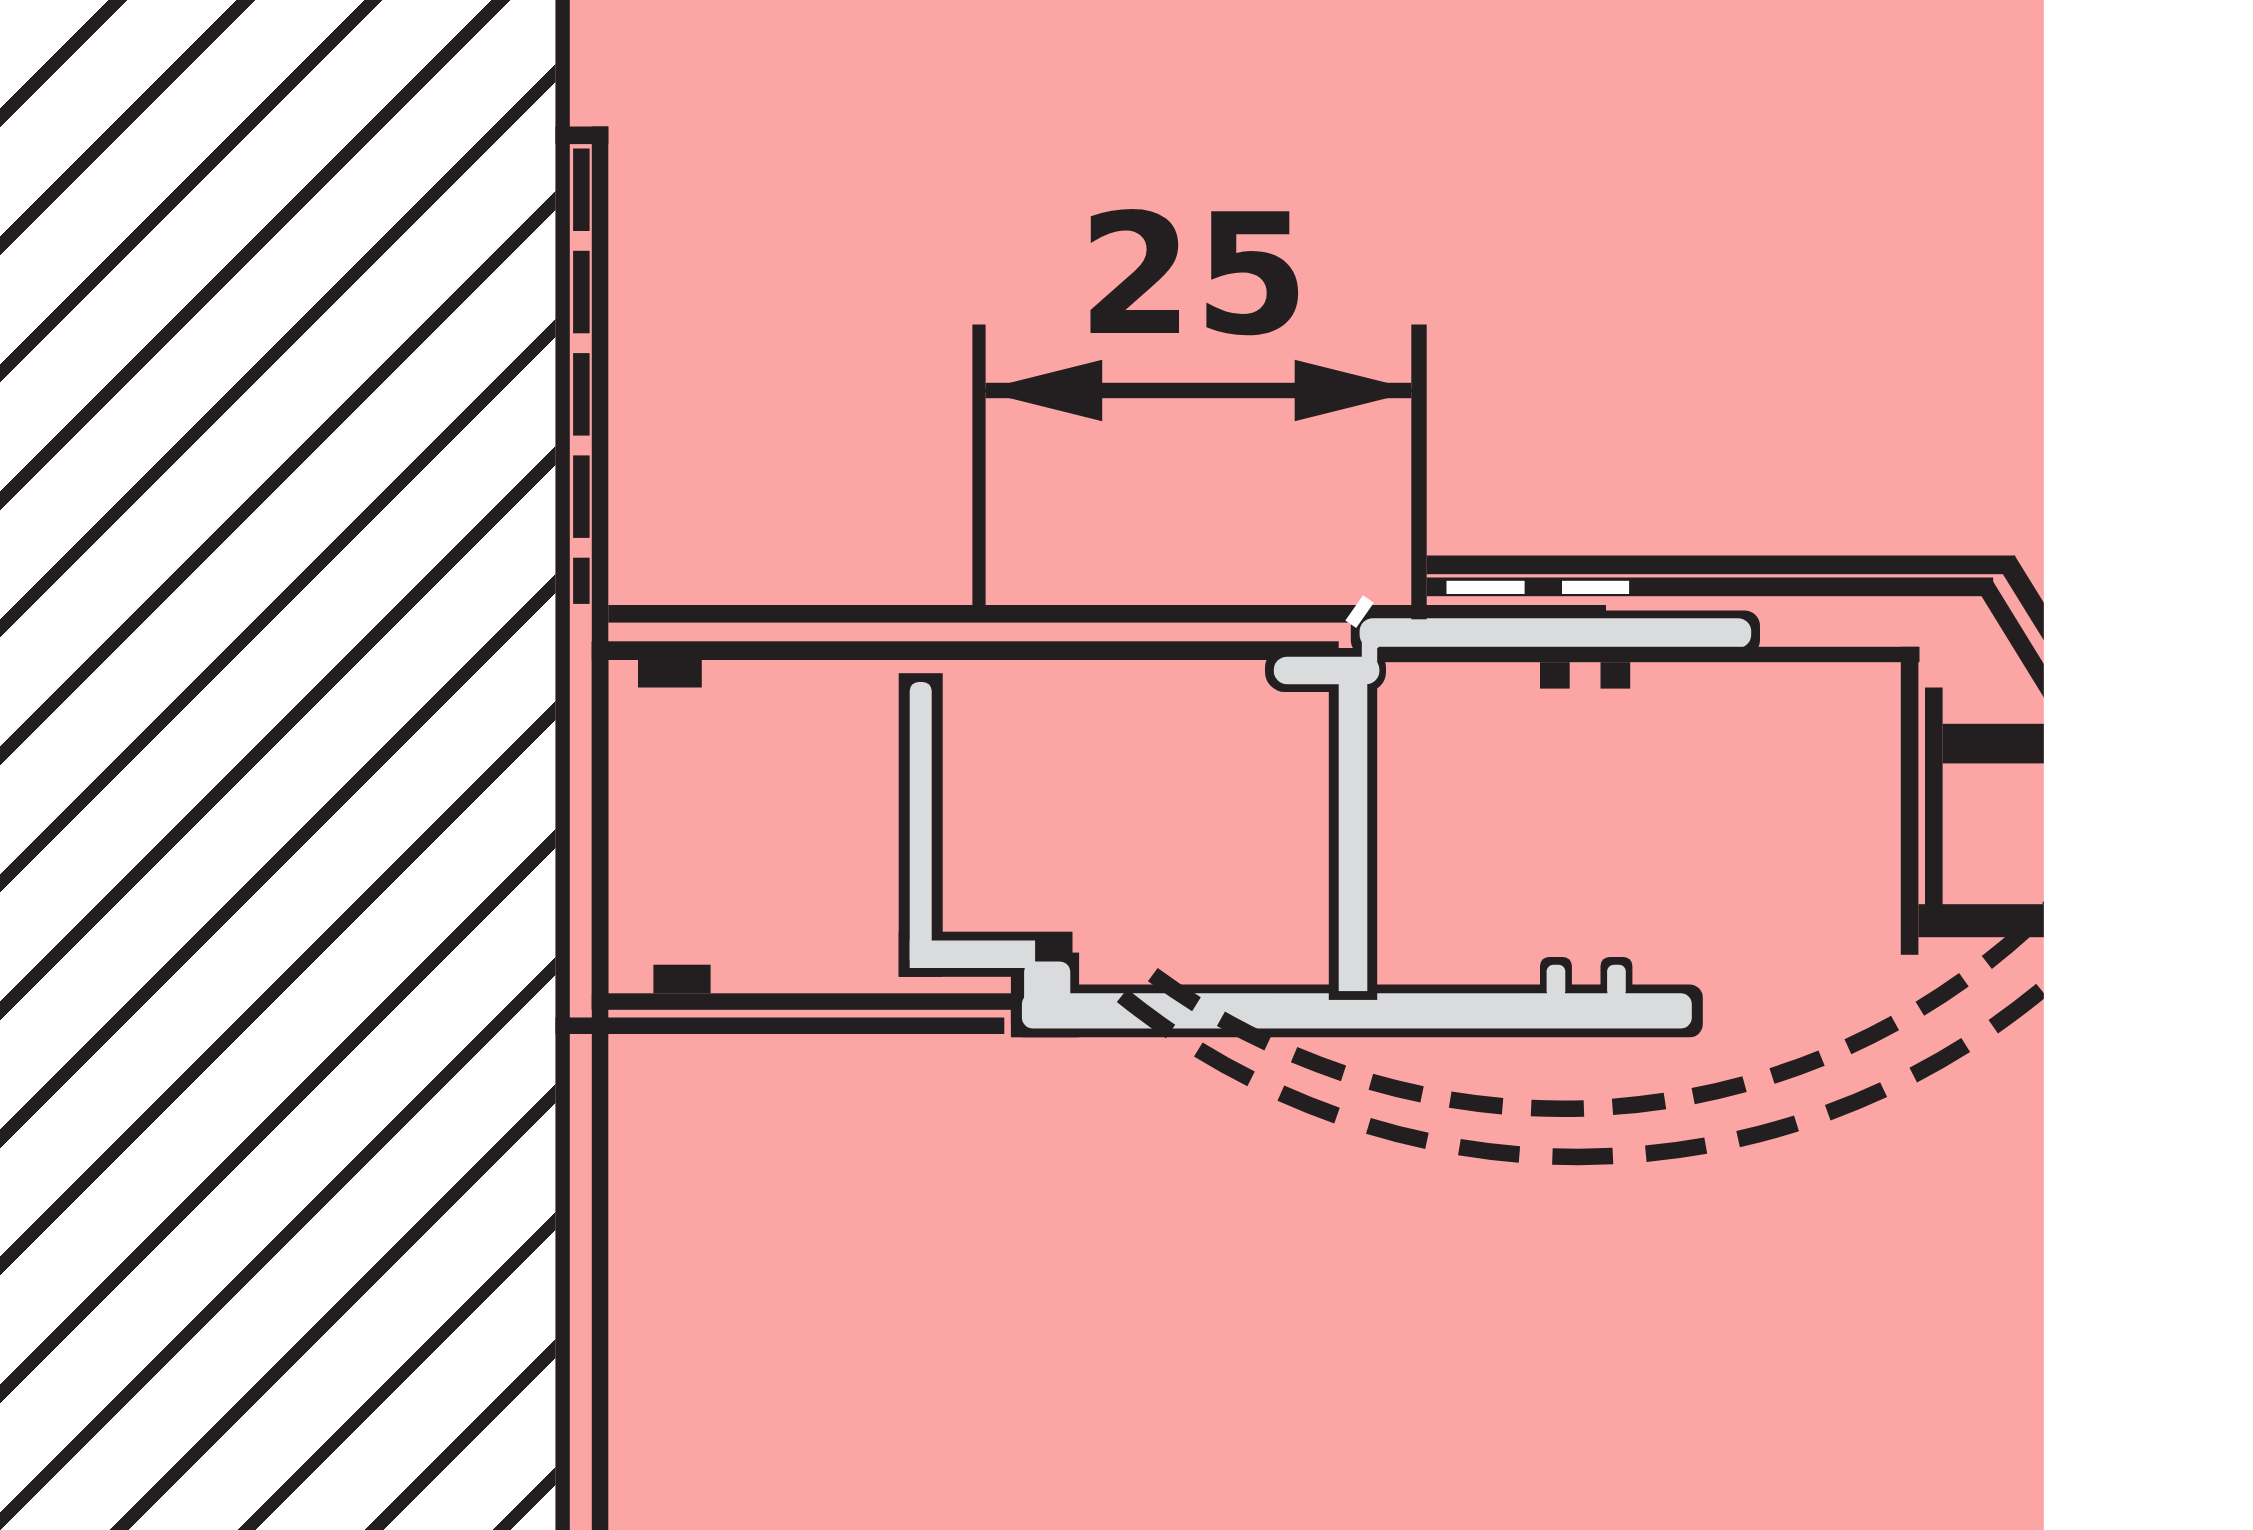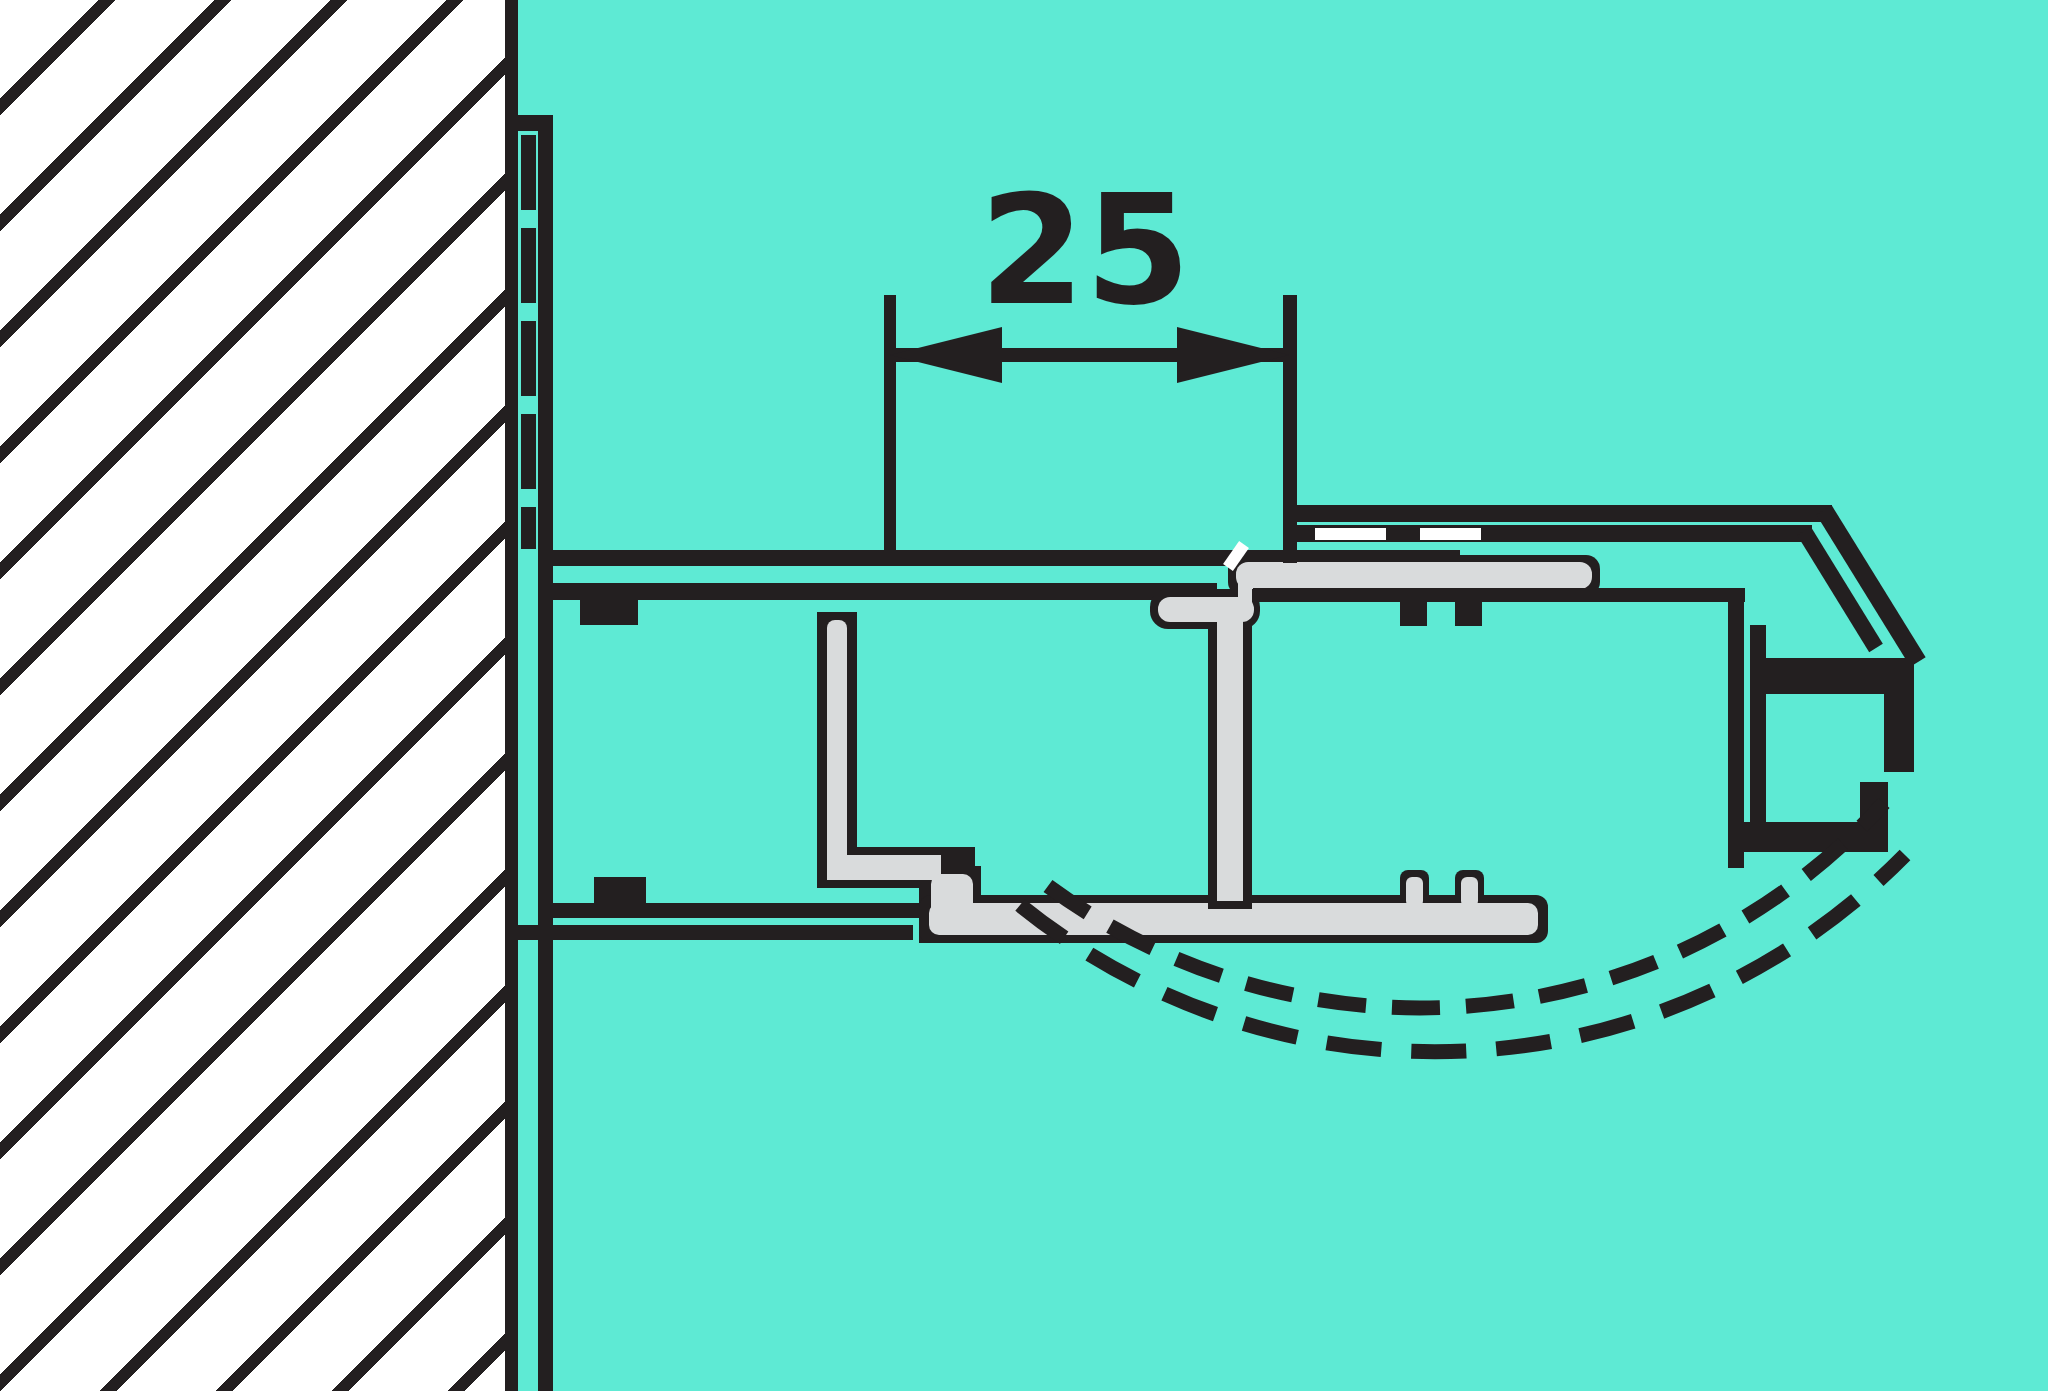--- a/index.html
+++ b/index.html
@@ -1,16 +1,16 @@
 <!DOCTYPE html>
 <html><head>
 <meta charset="utf-8">
 <style>
   html,body{margin:0;padding:0;background:#ffffff;}
-  .canvas{position:relative;width:2048px;height:1391px;background:#5eead4;overflow:hidden;
+  .canvas{position:relative;width:1858px;height:1391px;background:#fca5a5;overflow:hidden;
           font-family:"DejaVu Sans","Liberation Sans",sans-serif;}
   .wall-hatch{position:absolute;left:0;top:0;width:505px;height:1391px;
           background:repeating-linear-gradient(135deg,#ffffff 0 70px,#231f20 70px 82px);}
   .drawing-svg{position:absolute;left:0;top:0;}
   .b{fill:#231f20;}
   .g{fill:#d9dbdc;}
   .w{fill:#ffffff;}
   .dim-text{font-family:"DejaVu Sans","Liberation Sans",sans-serif;font-weight:bold;
           font-size:152px;fill:#231f20;text-anchor:middle;}
   .arcdash{stroke:#231f20;stroke-width:15;fill:none;}

